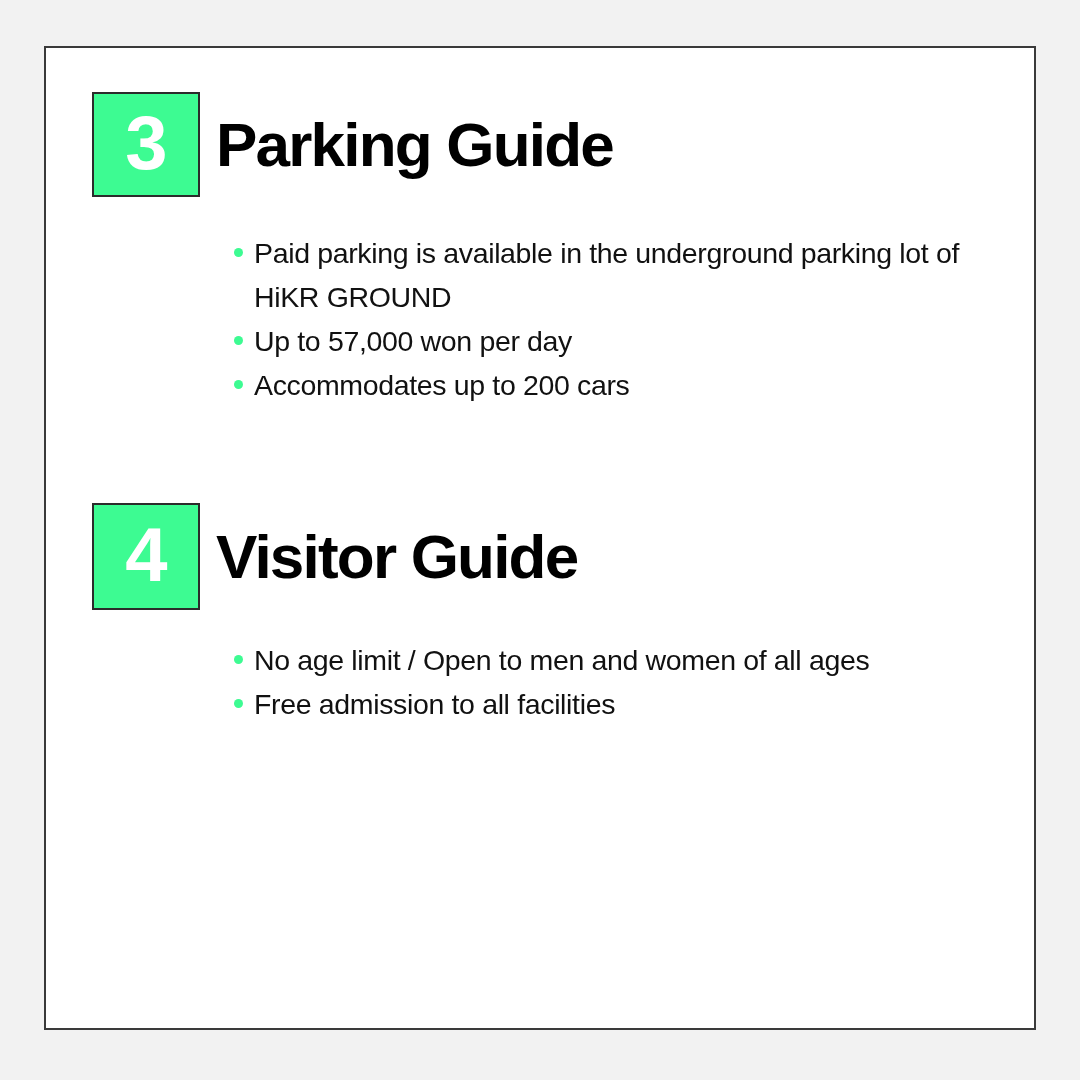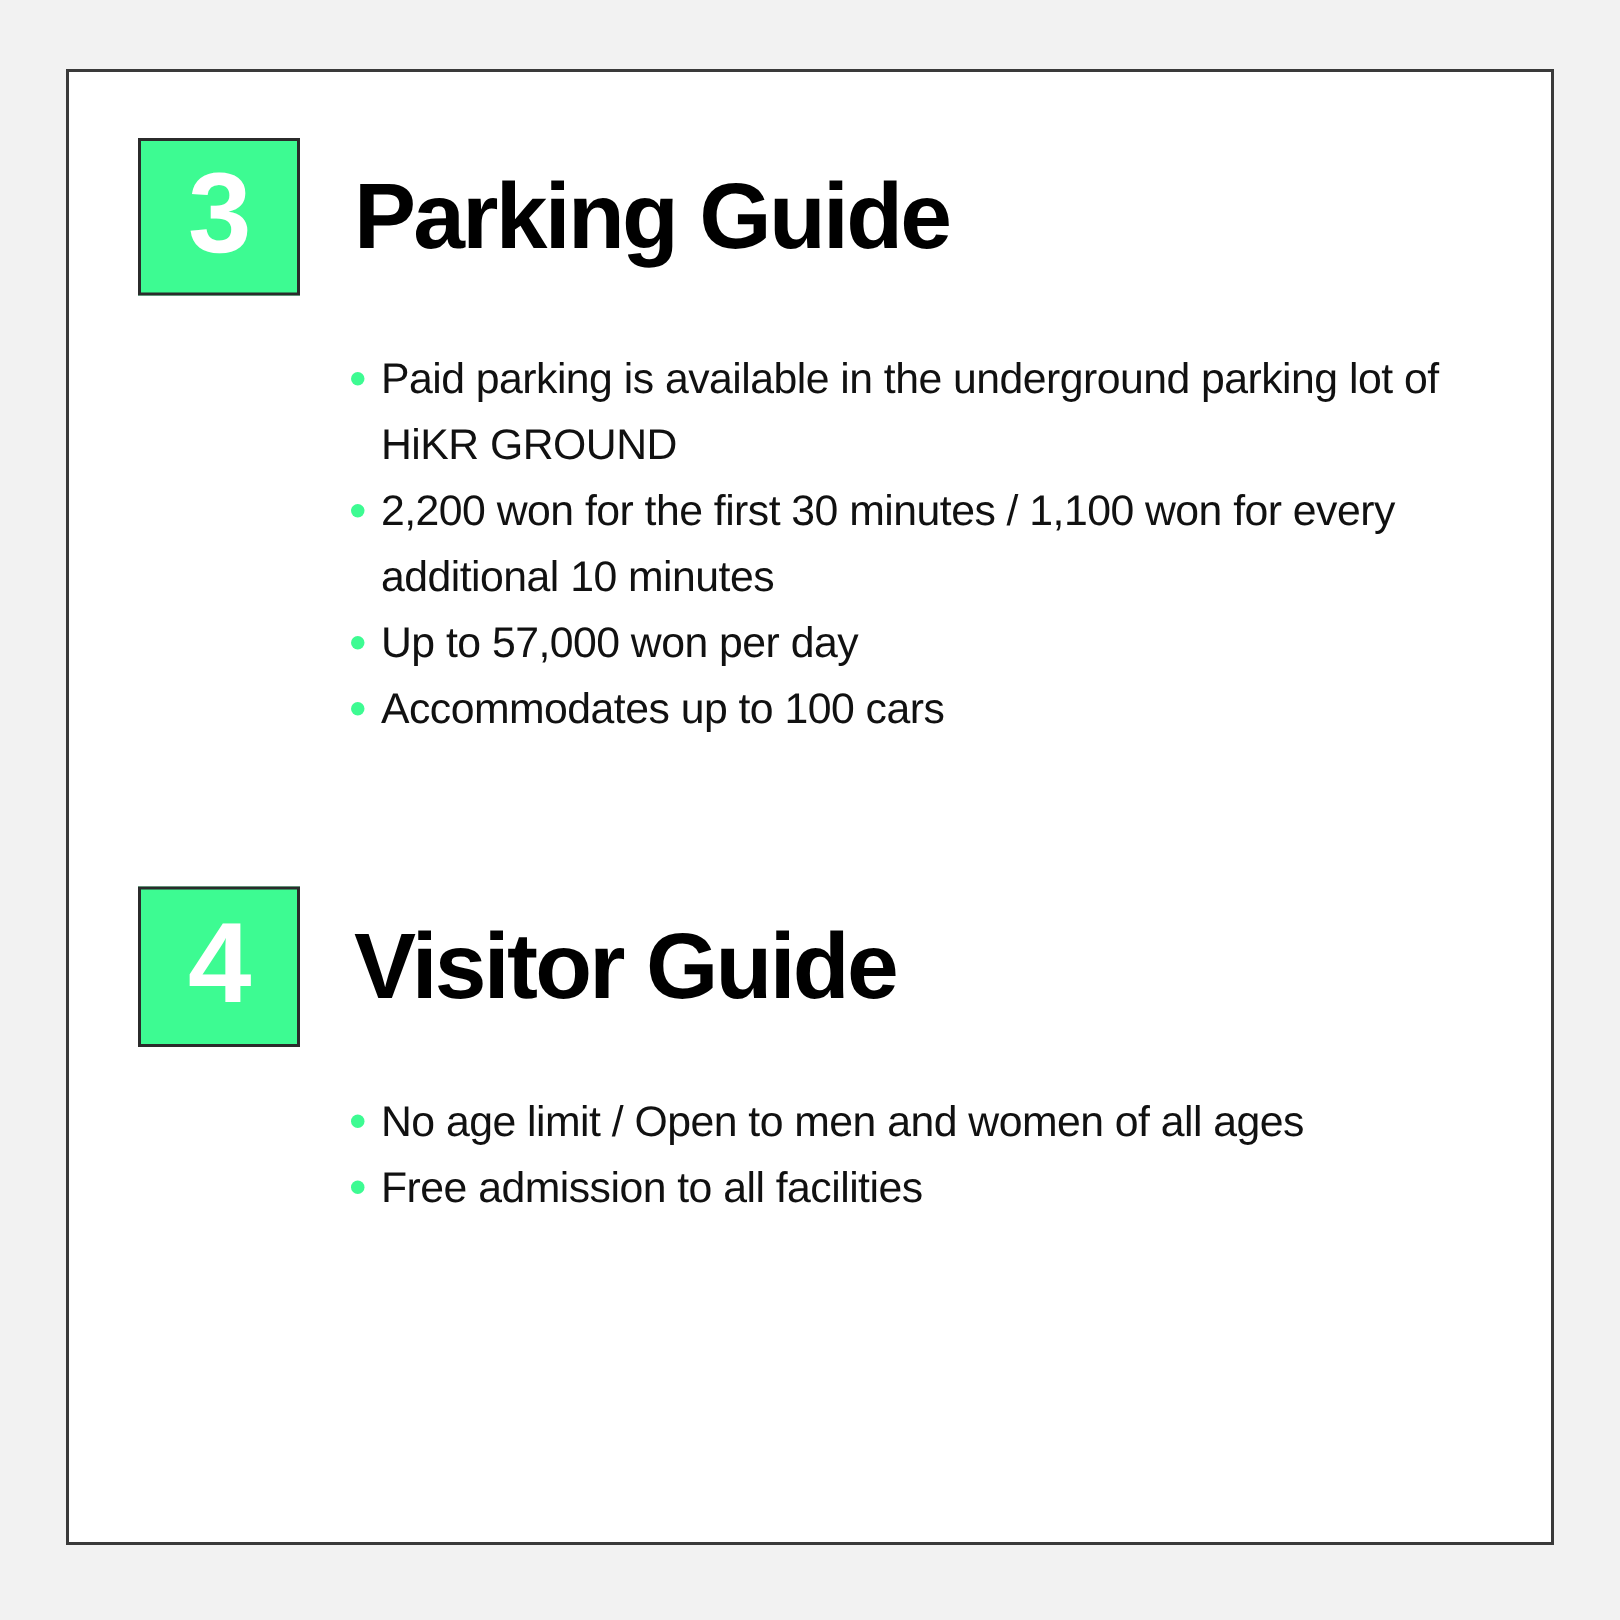--- a/index.html
+++ b/index.html
@@ -76,21 +76,21 @@
     color: #ffffff;
     font-family: "Liberation Sans", sans-serif;
     font-size: 76px;
     font-weight: bold;
     line-height: 1;
     letter-spacing: -1px;
     transform: translateY(-2px);
   }
 
   .section-title {
-    margin-left: 36px;
+    margin-left: 16px;
     font-family: "Liberation Sans", sans-serif;
     font-size: 62px;
     font-weight: bold;
     letter-spacing: -1.8px;
     color: #000000;
     line-height: 1;
     white-space: nowrap;
   }
 
   .bullet-list {
@@ -141,29 +141,25 @@
           </div>
           <div class="section-title">Parking Guide</div>
         </div>
         <ul class="bullet-list">
           <li class="bullet-item">
             <span class="bullet-dot"></span>
             <span>Paid parking is available in the underground parking lot of HiKR GROUND</span>
           </li>
           <li class="bullet-item">
             <span class="bullet-dot"></span>
-            <span>2,200 won for the first 30 minutes / 1,100 won for every additional 10 minutes</span>
-          </li>
-          <li class="bullet-item">
-            <span class="bullet-dot"></span>
             <span>Up to 57,000 won per day</span>
           </li>
           <li class="bullet-item">
             <span class="bullet-dot"></span>
-            <span>Accommodates up to 100 cars</span>
+            <span>Accommodates up to 200 cars</span>
           </li>
         </ul>
       </div>
 
       <div class="section section-4">
         <div class="section-head">
           <div class="badge">
             <span class="badge-number">4</span>
           </div>
           <div class="section-title">Visitor Guide</div>

